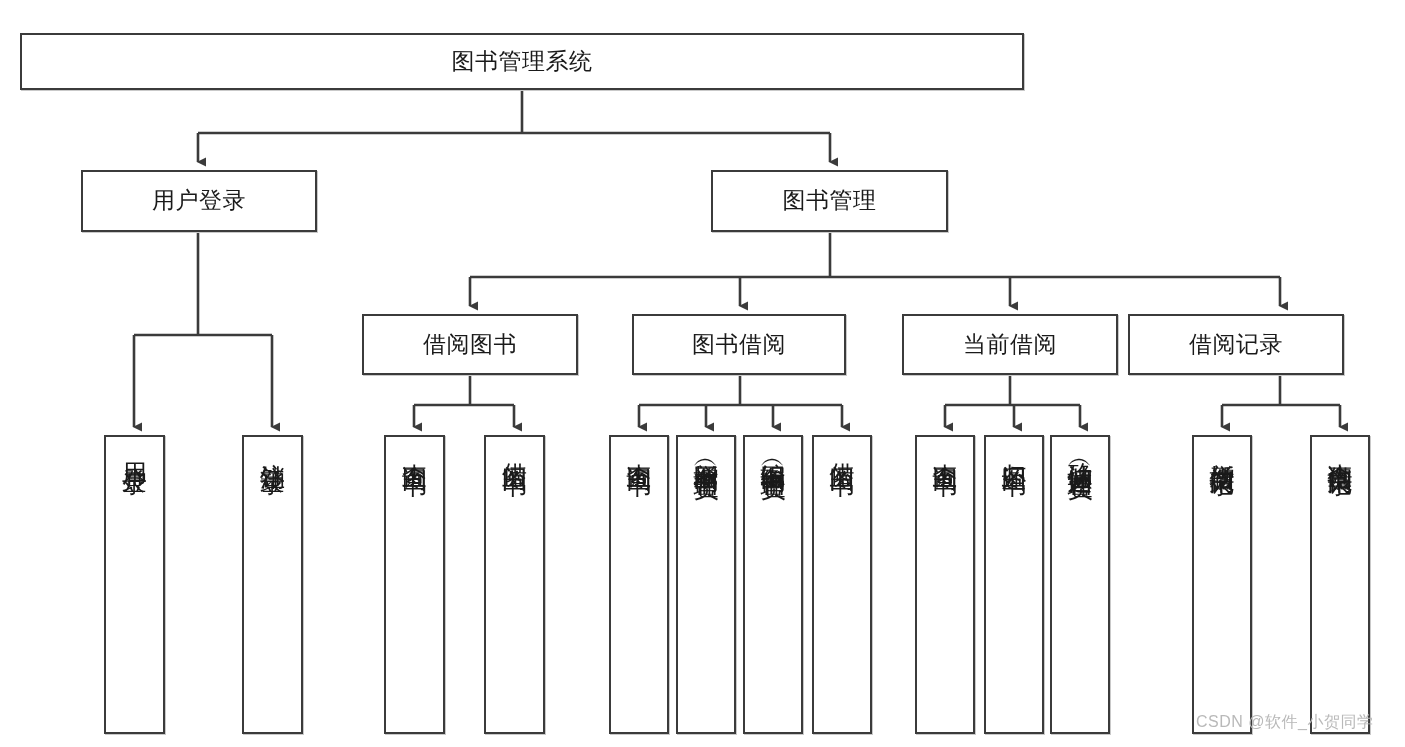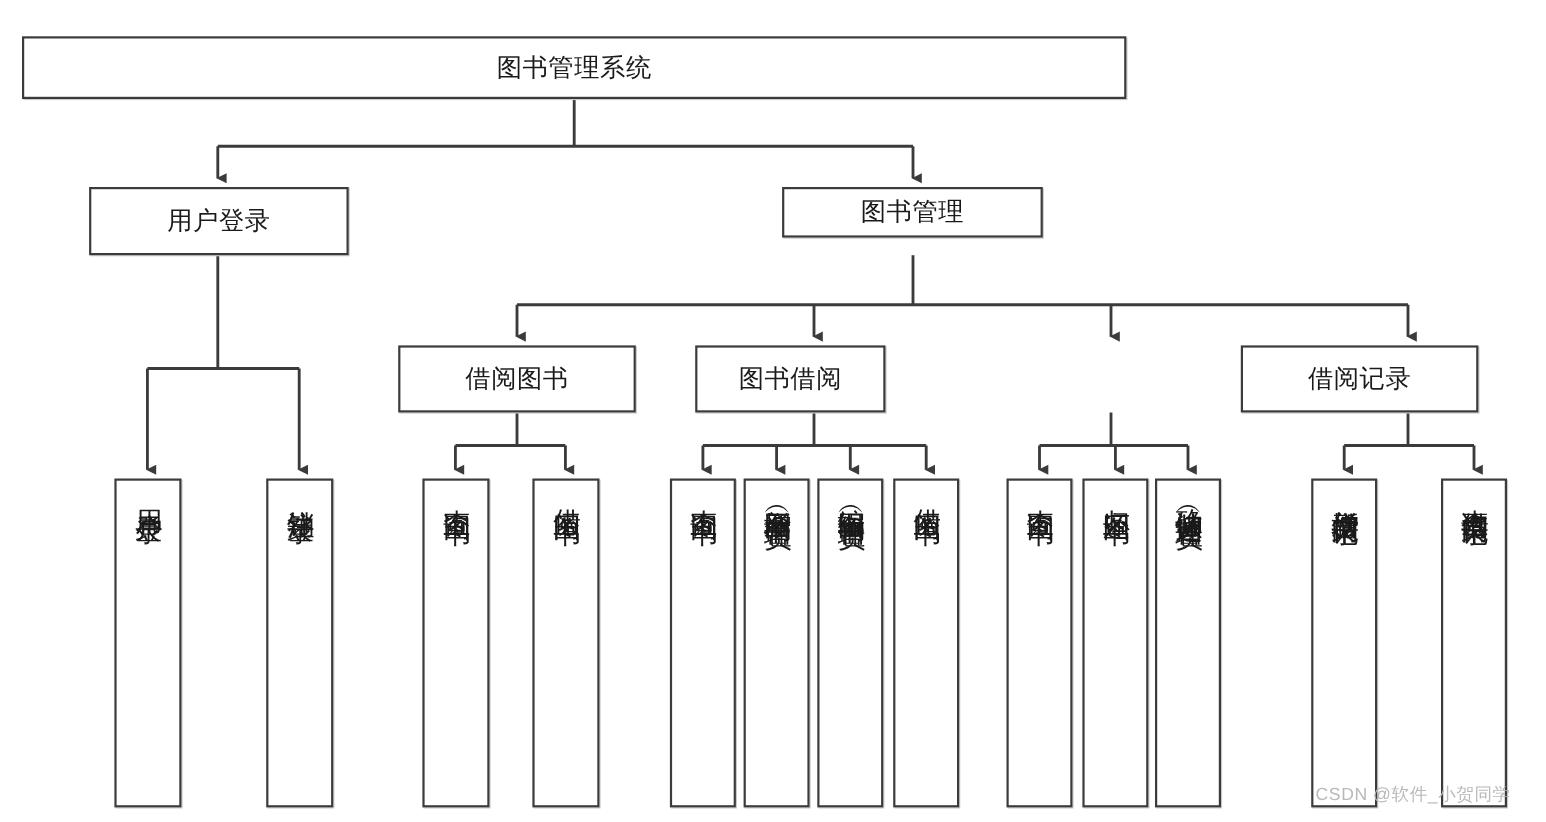--- a/index.html
+++ b/index.html
@@ -108,29 +108,32 @@
     </g>
   </svg>
 
   <div class="node root h-node" style="left:20px;top:12px;width:1004px;height:57px;margin-top:21px;">
     <span class="lbl">图书管理系统</span>
   </div>
 
   <div class="node h-node" style="left:81px;top:170px;width:236px;height:62px;">
     <span class="lbl">用户登录</span>
   </div>
-  <div class="node h-node" style="left:711px;top:170px;width:237px;height:46px;">
+  <div class="node h-node" style="left:711px;top:170px;width:237px;height:62px;">
     <span class="lbl">图书管理</span>
   </div>
 
   <div class="node h-node" style="left:362px;top:314px;width:216px;height:61px;">
     <span class="lbl">借阅图书</span>
   </div>
-  <div class="node h-node" style="left:632px;top:314px;width:173px;height:61px;">
+  <div class="node h-node" style="left:632px;top:314px;width:214px;height:61px;">
     <span class="lbl">图书借阅</span>
+  </div>
+  <div class="node h-node" style="left:902px;top:314px;width:216px;height:61px;">
+    <span class="lbl">当前借阅</span>
   </div>
   <div class="node h-node" style="left:1128px;top:314px;width:216px;height:61px;">
     <span class="lbl">借阅记录</span>
   </div>
 
   <div class="node v-node" style="left:104px;top:435px;width:61px;height:299px;">
     <span class="lbl">用户登录</span>
   </div>
   <div class="node v-node" style="left:242px;top:435px;width:61px;height:299px;">
     <span class="lbl">注销登录</span>

